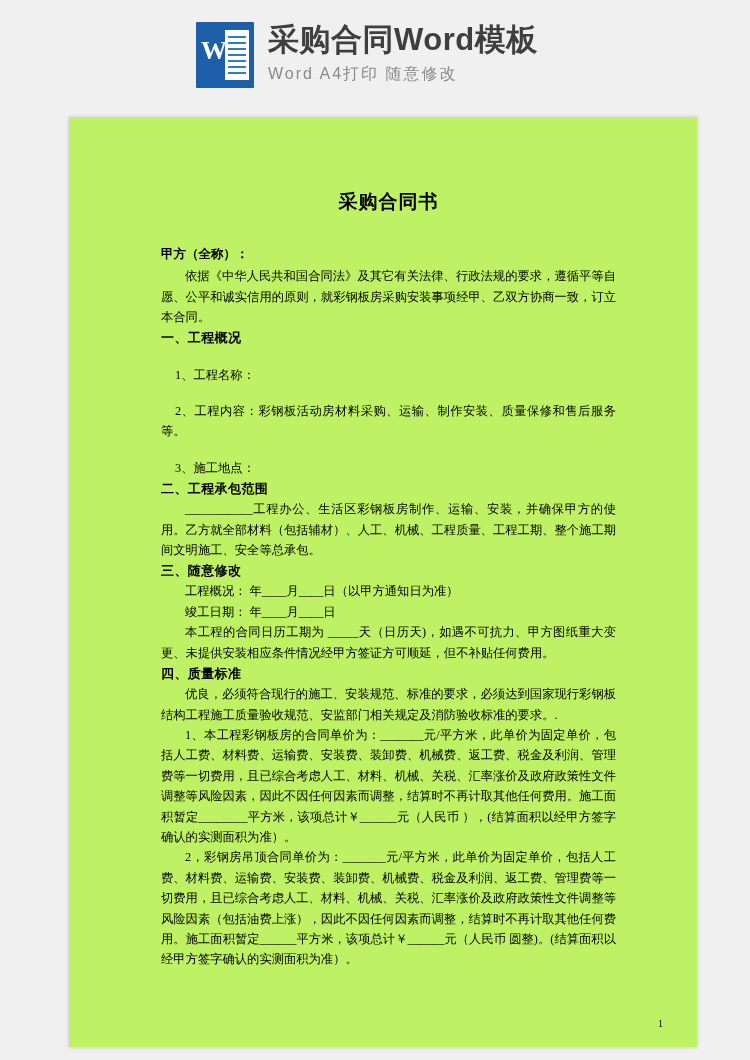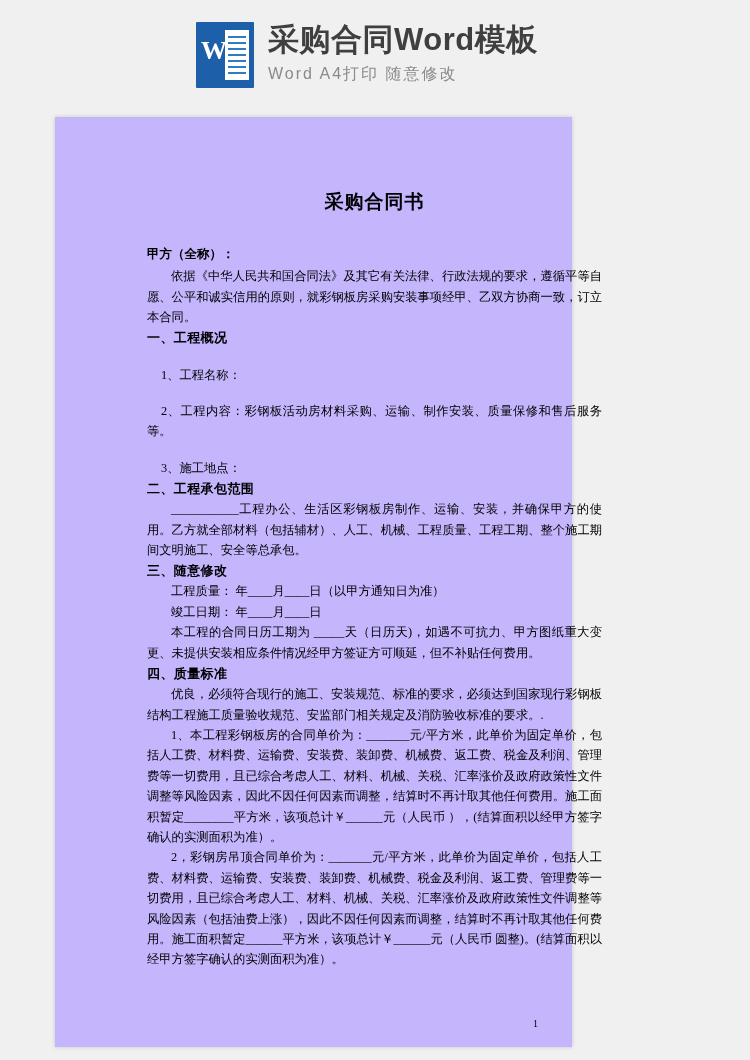--- a/index.html
+++ b/index.html
@@ -87,25 +87,25 @@
     font-family: "Liberation Sans", sans-serif;
     font-size: 16px;
     color: #8a8a8a;
     letter-spacing: 2px;
     white-space: nowrap;
   }
 
   
   .paper {
     position: absolute;
-    left: 55px;
+    left: 69px;
     top: 117px;
-    width: 517px;
+    width: 628px;
     height: 930px;
-    background: #c4b5fd;
+    background: #bef264;
     box-shadow: 0 0 4px rgba(0,0,0,0.18);
   }
   .doc-body {
     position: absolute;
     left: 92px;
     top: 72px;
     width: 455px;
   }
   .doc-title {
     text-align: center;
@@ -196,21 +196,21 @@
 
       <div class="sec-head">一、工程概况</div>
       <p class="para ind1">1、工程名称：</p>
       <p class="para ind1">2、工程内容：彩钢板活动房材料采购、运输、制作安装、质量保修和售后服务等。</p>
       <p class="para ind1">3、施工地点：</p>
 
       <div class="sec-head">二、工程承包范围</div>
       <p class="para">___________工程办公、生活区彩钢板房制作、运输、安装，并确保甲方的使用。乙方就全部材料（包括辅材）、人工、机械、工程质量、工程工期、整个施工期间文明施工、安全等总承包。</p>
 
       <div class="sec-head">三、随意修改</div>
-      <div class="date-line">工程质量：        年____月____日（以甲方通知日为准）</div>
+      <div class="date-line">工程概况：        年____月____日（以甲方通知日为准）</div>
       <div class="date-line">竣工日期：        年____月____日</div>
       <p class="para">本工程的合同日历工期为 _____天（日历天)，如遇不可抗力、甲方图纸重大变更、未提供安装相应条件情况经甲方签证方可顺延，但不补贴任何费用。</p>
 
       <div class="sec-head">四、质量标准</div>
       <p class="para">优良，必须符合现行的施工、安装规范、标准的要求，必须达到国家现行彩钢板结构工程施工质量验收规范、安监部门相关规定及消防验收标准的要求。.</p>
 
       <p class="para">1、本工程彩钢板房的合同单价为：_______元/平方米，此单价为固定单价，包括人工费、材料费、运输费、安装费、装卸费、机械费、返工费、税金及利润、管理费等一切费用，且已综合考虑人工、材料、机械、关税、汇率涨价及政府政策性文件调整等风险因素，因此不因任何因素而调整，结算时不再计取其他任何费用。施工面积暂定________平方米，该项总计￥______元（人民币        ），(结算面积以经甲方签字确认的实测面积为准）。</p>
       <p class="para">2，彩钢房吊顶合同单价为：_______元/平方米，此单价为固定单价，包括人工费、材料费、运输费、安装费、装卸费、机械费、税金及利润、返工费、管理费等一切费用，且已综合考虑人工、材料、机械、关税、汇率涨价及政府政策性文件调整等风险因素（包括油费上涨），因此不因任何因素而调整，结算时不再计取其他任何费用。施工面积暂定______平方米，该项总计￥______元（人民币        圆整)。(结算面积以经甲方签字确认的实测面积为准）。</p>
 
     </div>

